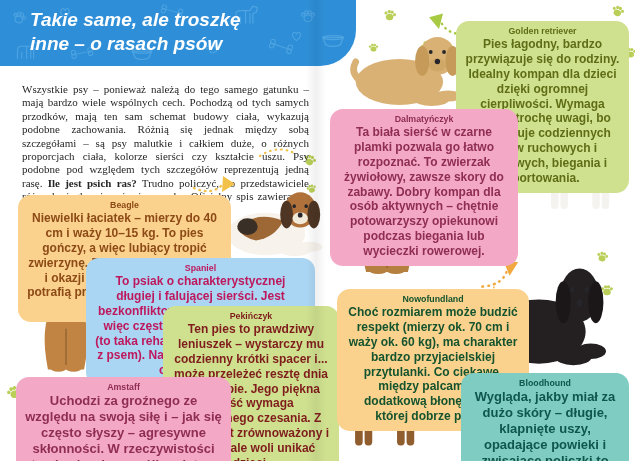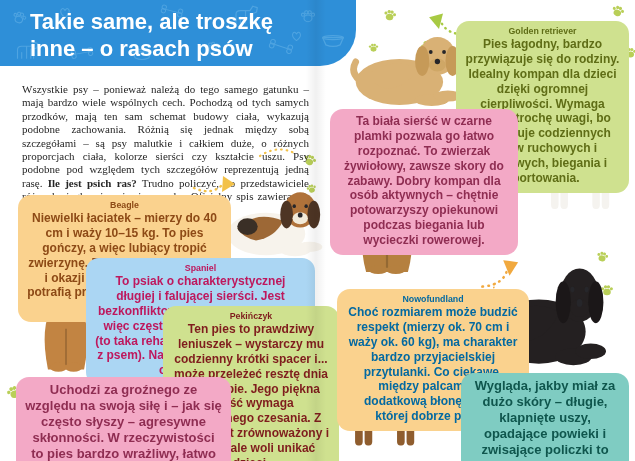--- a/index.html
+++ b/index.html
@@ -2,21 +2,21 @@
 <html><head>
 <meta charset="utf-8">
 <style>
   html,body{margin:0;padding:0;background:#888;}
   .spread{position:relative;width:635px;height:461px;background:#ffffff;overflow:hidden;
           font-family:"Liberation Sans",sans-serif;}
   .fold{position:absolute;left:306px;top:0;width:20px;height:100%;pointer-events:none;z-index:6;
         background:linear-gradient(90deg,rgba(0,0,0,0) 0%,rgba(0,0,0,.06) 50%,rgba(0,0,0,0) 100%);}
   
   .header{position:absolute;left:0;top:0;width:356px;height:66px;border-bottom-right-radius:36px;z-index:2;overflow:hidden;}
-  .header h1{position:absolute;left:30px;top:8px;margin:0;font-size:22px;line-height:1.24;font-weight:bold;color:#fff;z-index:2;}
+  .header h1{position:absolute;left:30px;top:8px;margin:0;font-size:19px;line-height:1.24;font-weight:bold;color:#fff;z-index:2;font-style:italic;}
   .doodle{position:absolute;opacity:.75;}
   .doodle *{stroke:var(--c,#58a9e3);fill:none;stroke-width:1.6;stroke-linecap:round;stroke-linejoin:round;}
   
   .intro{position:absolute;left:22px;top:72px;width:287px;font-family:"Liberation Serif",serif;
          font-size:11px;line-height:13.4px;text-align:justify;color:#262626;z-index:2;}
   .intro b{font-weight:bold;margin-top:36px;}
   
   .card{position:absolute;border-radius:13px;padding:5px 9px 7px;text-align:center;box-sizing:border-box;z-index:4;}
   .card h2{margin:0 0 1px;font-size:8.8px;font-weight:bold;}
   .card p{margin:0;font-size:12px;line-height:1.24;font-weight:bold;}
@@ -178,34 +178,37 @@
   </div>
   <div class="card" style="left: 86px; top: 258px; width: 229px; background-color: rgb(171, 214, 243); color: #be185d;">
     <h2>Spaniel</h2>
     <p>To psiak o charakterystycznej długiej i falującej sierści. Jest bezkonfliktowy, łagodny, lubi dzieci, więc często pracuje w dogoterapii (to taka rehabilitacja poprzez kontakt z psem). Należy do mniej aktywnych czworonogów.</p>
   </div>
   <div class="card" style="left: 163px; top: 306px; width: 176px; background-color: rgb(207, 225, 143); color: #7f1d1d;">
     <h2>Pekińczyk</h2>
     <p>Ten pies to prawdziwy leniuszek – wystarczy mu codzienny krótki spacer i... może przeleżeć resztę dnia na kanapie. Jego piękna sierść wymaga codziennego czesania. Z natury jest zrównoważony i wierny, ale woli unikać dzieci.</p>
   </div>
   <div class="card small" style="left: 16px; top: 377px; width: 215px; background-color: rgb(243, 169, 198); color: rgb(143, 45, 82);">
+    <h2>Amstaff</h2>
     <p>Uchodzi za groźnego ze względu na swoją siłę i – jak się często słyszy – agresywne skłonności. W rzeczywistości to pies bardzo wrażliwy, łatwo się stresuje, a zalękniony – może agresywnie się bronić. Dobrze ułożony na szkoleniu, będzie niezwykle oddany i towarzyski. Z natury chętnie się bawi i uwielbia sport (bieganie, przeciąganie przedmiotów).</p>
   </div>
   <div class="card" style="left: 456px; top: 21px; width: 173px; background-color: rgb(207, 225, 143); color: rgb(95, 109, 22);">
     <h2>Golden retriever</h2>
     <p>Pies łagodny, bardzo przywiązuje się do rodziny. Idealny kompan dla dzieci dzięki ogromnej cierpliwości. Wymaga jednak trochę uwagi, bo potrzebuje codziennych zabaw ruchowych i węchowych, biegania i aportowania.</p>
   </div>
   <div class="card" style="left: 330px; top: 109px; width: 188px; background-color: rgb(243, 169, 198); color: rgb(143, 45, 82);">
+    <h2>Dalmatyńczyk</h2>
     <p>Ta biała sierść w czarne plamki pozwala go łatwo rozpoznać. To zwierzak żywiołowy, zawsze skory do zabawy. Dobry kompan dla osób aktywnych – chętnie potowarzyszy opiekunowi podczas biegania lub wycieczki rowerowej.</p>
   </div>
-  <div class="card" style="left: 337px; top: 289px; width: 192px; background-color: rgb(250, 210, 142); color: #0369a1;">
+  <div class="card" style="left: 337px; top: 289px; width: 192px; background-color: rgb(250, 210, 142); color: #14532d;">
     <h2>Nowofundland</h2>
     <p>Choć rozmiarem może budzić respekt (mierzy ok. 70 cm i waży ok. 60 kg), ma charakter bardzo przyjacielskiej przytulanki. Co ciekawe, między palcami ma dodatkową błonę, dzięki której dobrze pływa.</p>
   </div>
   <div class="card small" style="left: 461px; top: 373px; width: 168px; background-color: rgb(127, 204, 194); color: rgb(15, 86, 77);">
+    <h2>Bloodhound</h2>
     <p>Wygląda, jakby miał za dużo skóry – długie, klapnięte uszy, opadające powieki i zwisające policzki to cechy wyróżniające tę rasę. Bywa lękliwy, więc od szczenięcia należy go odpowiednio wychowywać i wzmacniać jego pewność siebie. To tropiciel – uwielbia węszyć. Ta rasa ma najczulszy węch ze wszystkich.</p>
   </div>
 
   <svg class="dog" style="left: 222px; top: 184px; width: 102px; height: 74px; --body: #f7f3ec; --patch: #9d6836; --head: #b0723a; --ear: #4e3524; --muzzle: #f2ead9; --p2: #3a2f26;" viewBox="0 0 120 80" preserveAspectRatio="none">
     <use href="#sym-lying"></use>
       <ellipse cx="30" cy="46" rx="12" ry="9" fill="var(--p2,#3a2f26)"></ellipse>
   </svg>
   <svg class="dog" style="left: 28px; top: 245px; width: 76px; height: 128px; --body: #c28442; --ear: #9c6226; --muzzle: #d49d5e;" viewBox="0 0 80 110" preserveAspectRatio="none">
     <use href="#sym-sit-flop"></use>
   </svg>

